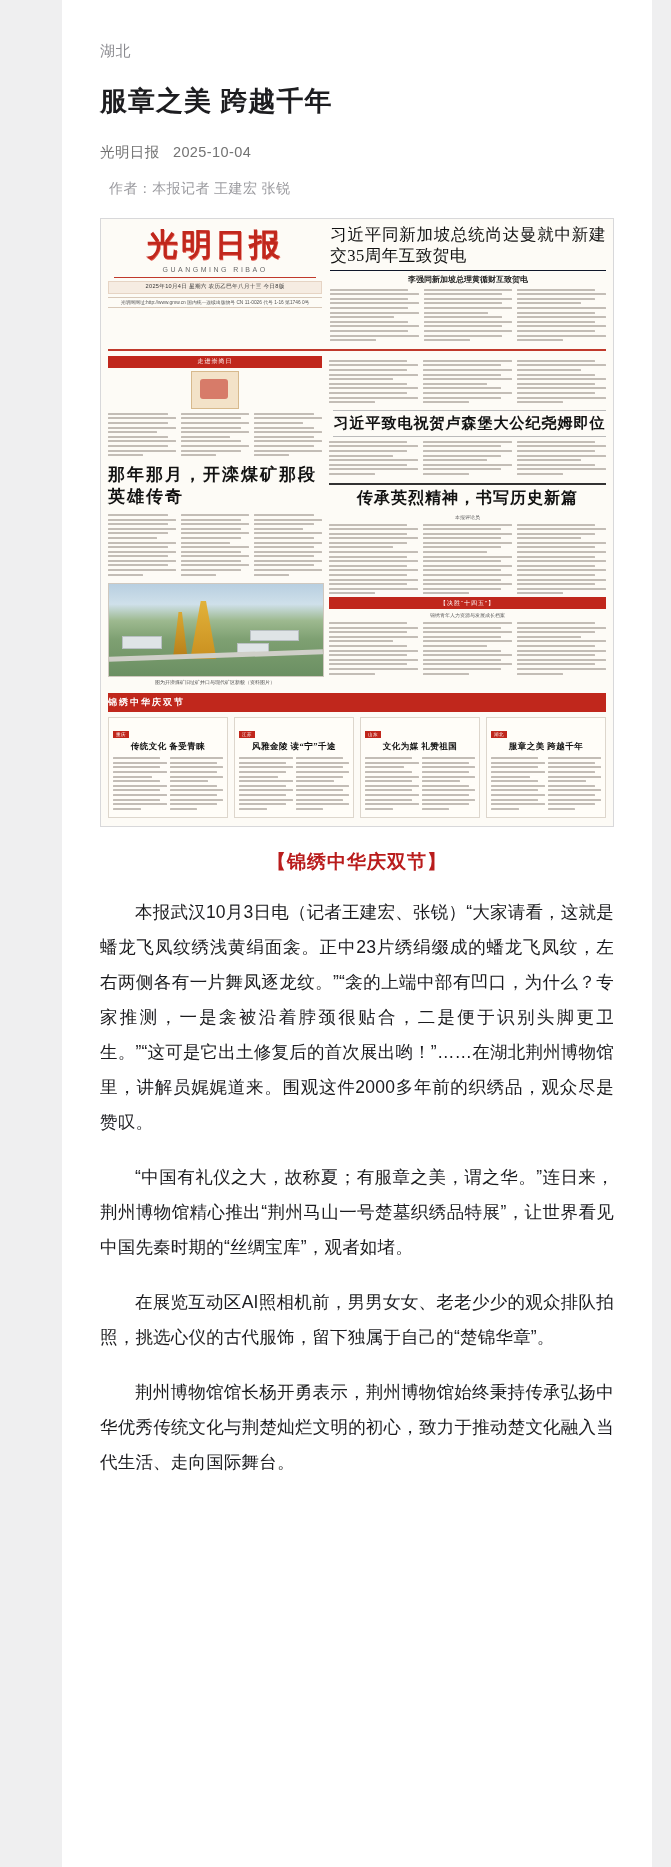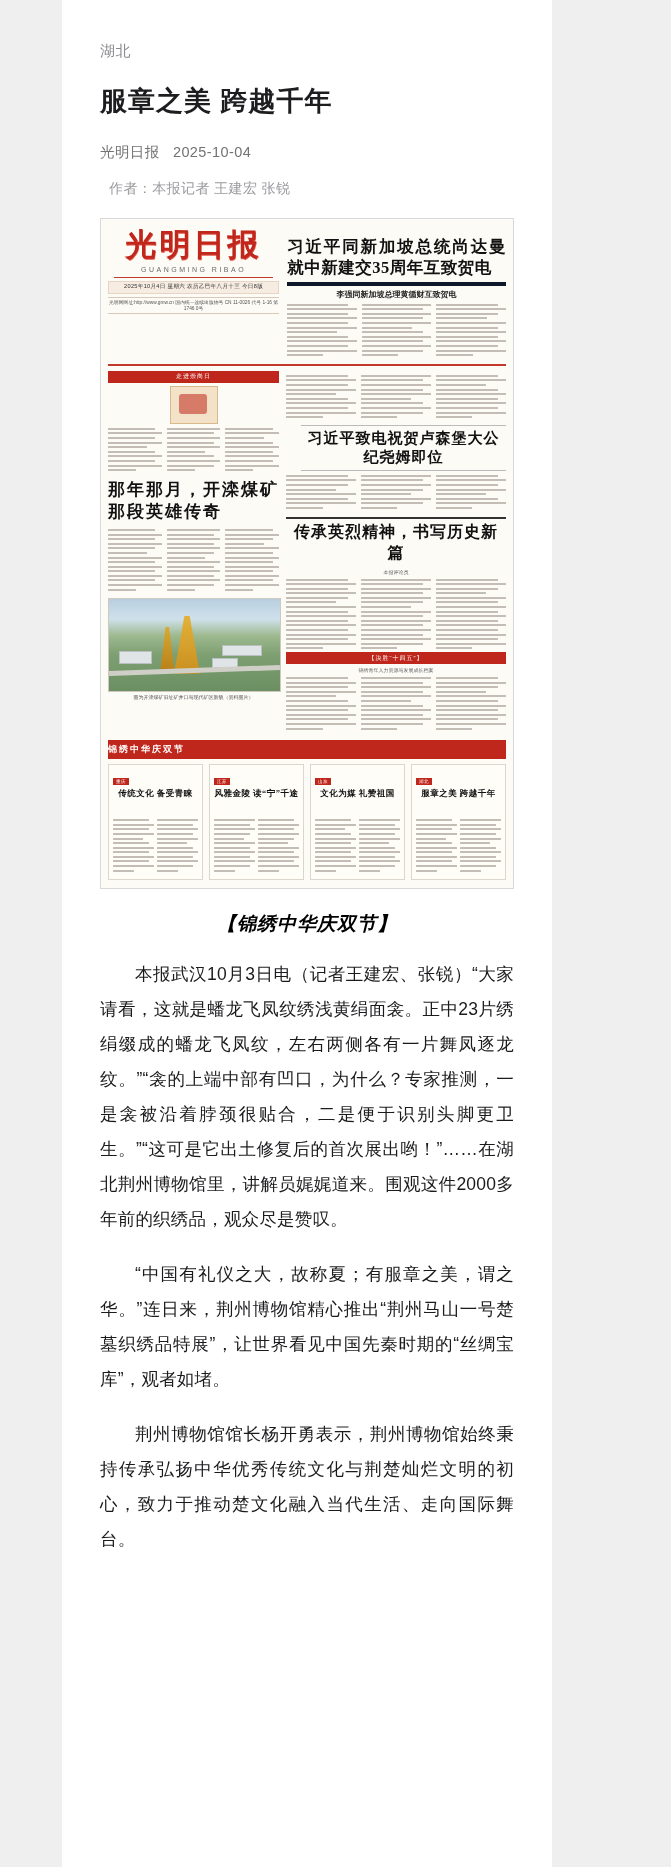--- a/index.html
+++ b/index.html
@@ -15,21 +15,21 @@
     width: 671px;
     min-height: 1867px;
     background: #efeff0;
     box-sizing: border-box;
     padding: 0 0 0 0;
     position: relative;
   }
   .sheet {
     margin-left: 62px;
     margin-right: 0px;
-    width: 490px;
+    width: 590px;
     background: #ffffff;
     min-height: 1867px;
     box-sizing: border-box;
     padding: 30px 38px 40px 38px;
   }
   .kicker {
     color: #8a8a8f;
     font-size: 15px;
     margin: 12px 0 22px 0;
     letter-spacing: 0.5px;
@@ -115,35 +115,34 @@
     border-bottom: 1px solid #d8c8b8;
     padding: 1.5px 0;
   }
   .lead-right {
     flex: 1 1 auto;
     min-width: 0;
   }
   .lead-head {
     font-family: "Liberation Serif", "DejaVu Serif", serif;
     font-size: 16.5px;
-    font-weight: 700;
+    font-weight: 400;
     color: #111;
     line-height: 1.25;
     letter-spacing: 0.5px;
     text-align: justify;
-    margin-top: 12px;
   }
   .lead-sub {
     text-align: center;
     font-size: 8px;
     font-weight: 700;
     color: #222;
     margin-top: 3px;
     padding-top: 3px;
-    border-top: 4px solid #0f172a;
+    border-top: 1px solid #0f172a;
   }
   .cols3 {
     display: flex;
     gap: 5px;
     margin-top: 4px;
   }
   .cols3 > div { flex: 1; }
 
   
   .tl {
@@ -191,21 +190,21 @@
   .section-head {
     font-family: "Liberation Serif", "DejaVu Serif", serif;
     font-size: 15px;
     font-weight: 700;
     color: #111;
     text-align: center;
     letter-spacing: 1px;
     border-top: 1px solid #bbb;
     border-bottom: 1px solid #bbb;
     padding: 3px 0;
-    margin: 4px 0 4px 15px;
+    margin: 4px 0 4px 4px;
   }
   .section-head2 {
     font-family: "Liberation Serif", "DejaVu Serif", serif;
     font-size: 16px;
     font-weight: 700;
     color: #111;
     text-align: center;
     letter-spacing: 1px;
     padding: 3px 0 2px 0;
     margin: 5px 0 3px 0;
@@ -294,21 +293,21 @@
     letter-spacing: .5px;
     margin-bottom: 3px;
   }
   .bcell-title {
     font-family: "Liberation Serif", "DejaVu Serif", serif;
     font-size: 8.5px;
     font-weight: 700;
     text-align: center;
     color: #111;
     letter-spacing: .5px;
-    margin-bottom: 19px;
+    margin-bottom: 4px;
   }
   .mini-cols {
     display: flex;
     gap: 3px;
   }
   .mini-cols > div { flex: 1; }
   .badge-stamp {
     width: 46px;
     height: 36px;
     background: #f3e2c8;
@@ -324,24 +323,23 @@
     background: #c0271c;
     opacity: .55;
     border-radius: 3px;
   }
 
   
   .sub-banner {
     text-align: center;
     font-size: 19px;
     font-weight: 700;
-    color: #000000;
+    color: #b91c1c;
     letter-spacing: 1px;
     margin: 22px 0 20px 0;
-    font-style: italic;
   }
   .para {
     font-size: 17.5px;
     line-height: 2.0;
     color: #1b1b1e;
     text-align: justify;
     margin: 0 0 20px 0;
     text-indent: 2em;
     letter-spacing: 0.2px;
   }
@@ -863,16 +861,17 @@
       </div>
     </div>
 
     <div class="sub-banner">【锦绣中华庆双节】</div>
 
     <p class="para">
       <b>本报武汉10月3日电（记者王建宏、张锐）</b><span>“大家请看，这就是蟠龙飞凤纹绣浅黄绢面衾。正中23片绣绢缀成的蟠龙飞凤纹，左右两侧各有一片舞凤逐龙纹。”“衾的上端中部有凹口，为什么？专家推测，一是衾被沿着脖颈很贴合，二是便于识别头脚更卫生。”“这可是它出土修复后的首次展出哟！”……在湖北荆州博物馆里，讲解员娓娓道来。围观这件2000多年前的织绣品，观众尽是赞叹。</span>
     </p>
 
     <p class="para">“中国有礼仪之大，故称夏；有服章之美，谓之华。”连日来，荆州博物馆精心推出“荆州马山一号楚墓织绣品特展”，让世界看见中国先秦时期的“丝绸宝库”，观者如堵。</p>
+    <p class="para">在展览互动区AI照相机前，男男女女、老老少少的观众排队拍照，挑选心仪的古代服饰，留下独属于自己的“楚锦华章”。</p>
     <p class="para">荆州博物馆馆长杨开勇表示，荆州博物馆始终秉持传承弘扬中华优秀传统文化与荆楚灿烂文明的初心，致力于推动楚文化融入当代生活、走向国际舞台。</p>
 
   </div>
 </div>
 
 </body></html>

